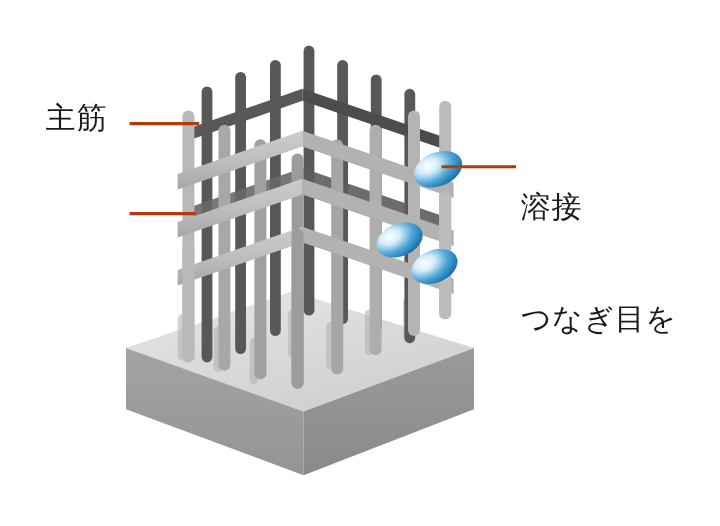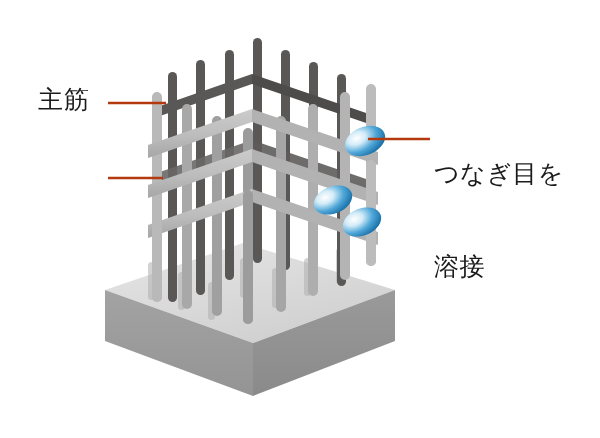--- a/index.html
+++ b/index.html
@@ -165,17 +165,17 @@
       <line x1="108" y1="103" x2="166" y2="103" stroke="#b5390e" stroke-width="2.6"></line>
       <line x1="108" y1="178" x2="163" y2="178" stroke="#b5390e" stroke-width="2.6"></line>
       <line x1="368" y1="139" x2="430" y2="139" stroke="#b5390e" stroke-width="2.6"></line>
     </g>
   </svg>
 
   <div class="label-text" id="label-main-rebar">主筋</div>
 
 
   <div class="label-text" id="label-weld">
+    <span class="label-line2">溶接</span>
     <span class="label-line2">つなぎ目を</span>
-    <span class="label-line2">溶接</span>
   </div>
 
 </div>
 
 </body></html>

